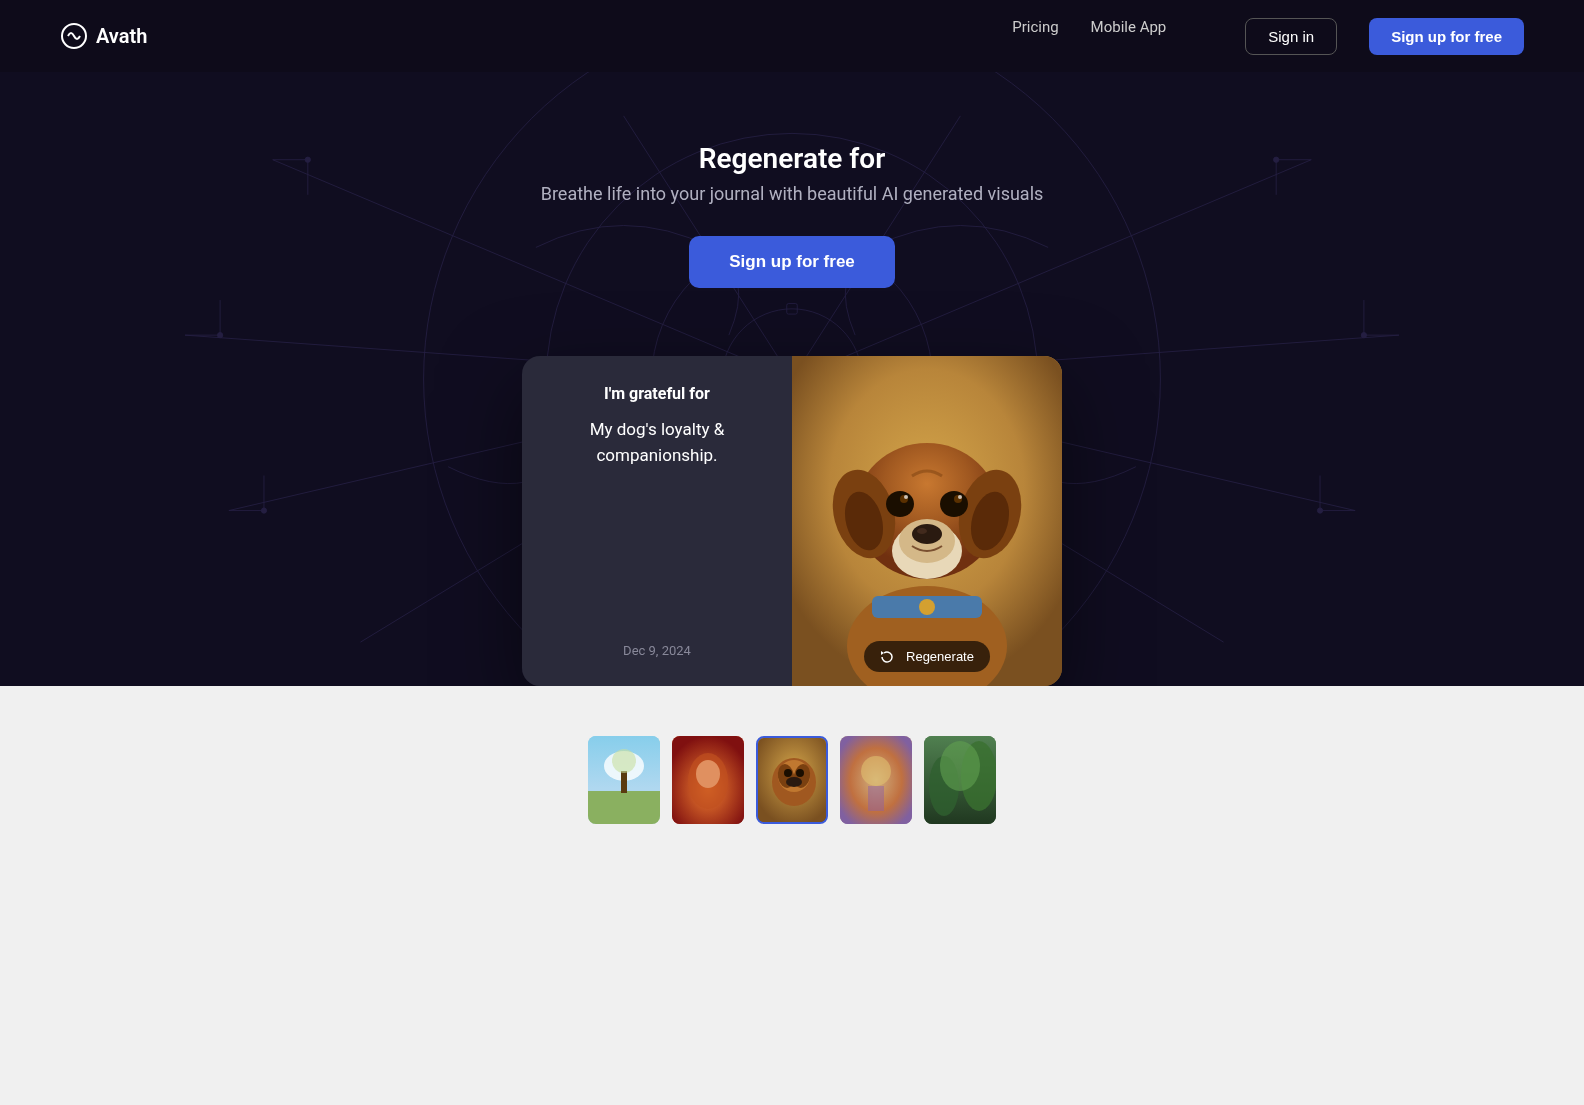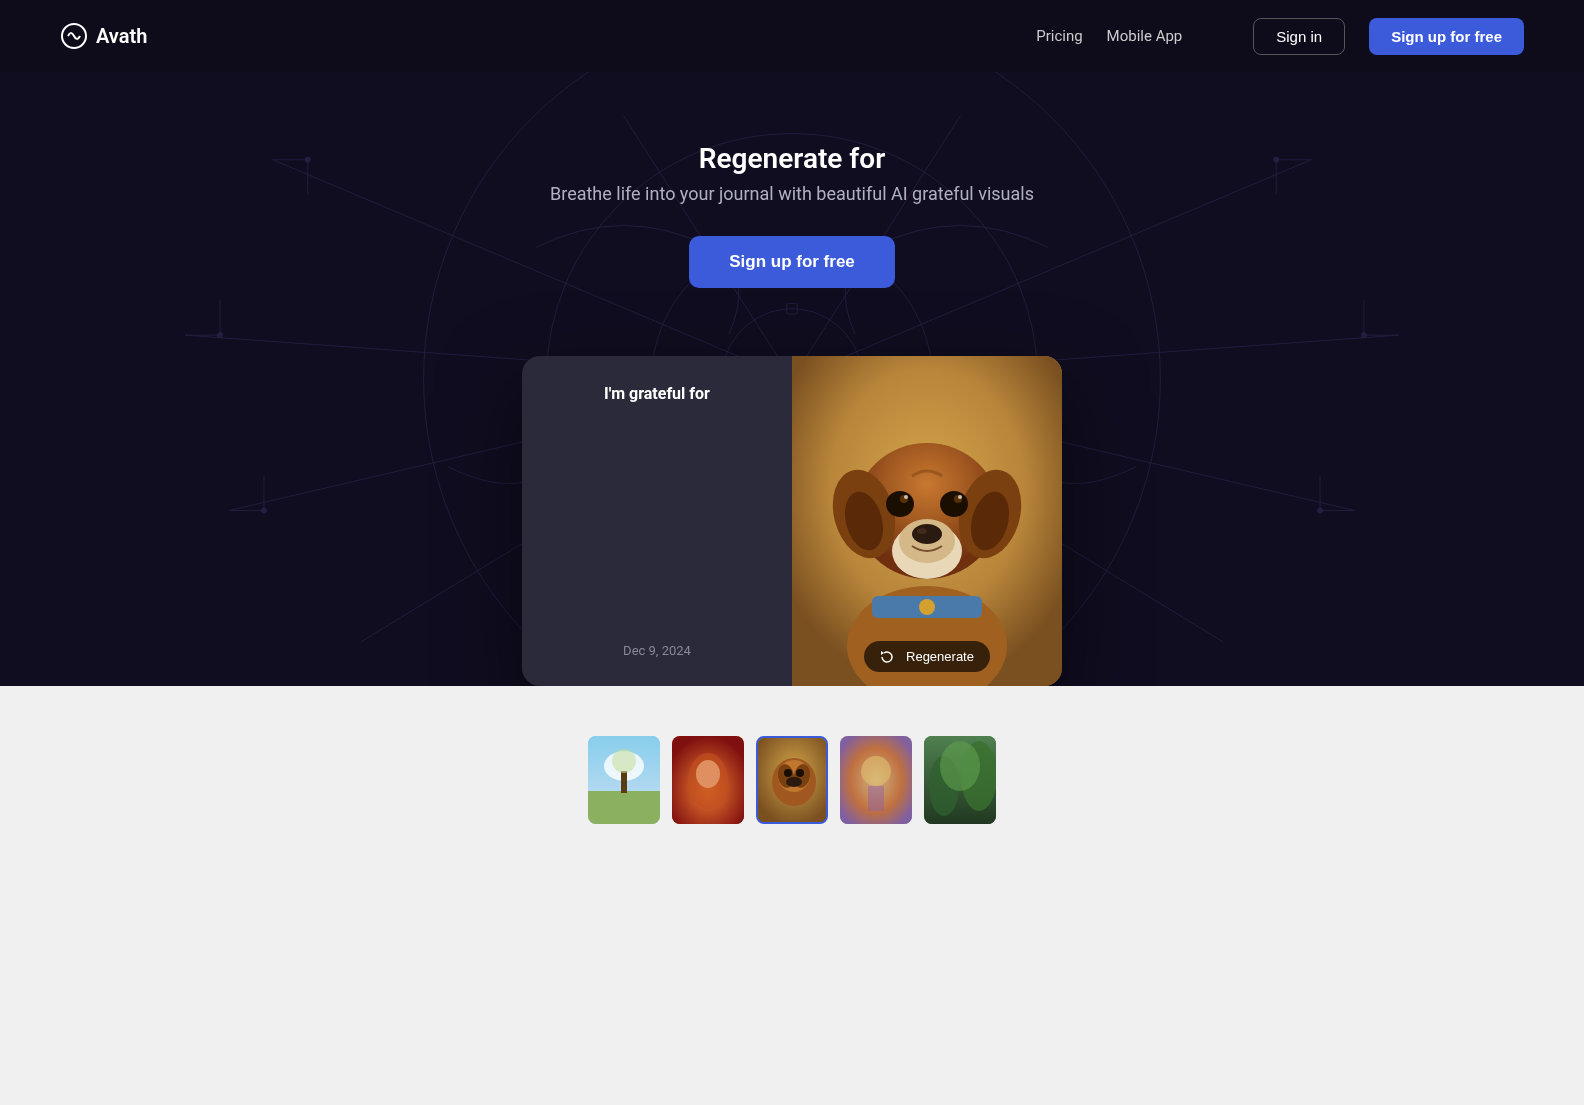--- a/index.html
+++ b/index.html
@@ -23,22 +23,21 @@
       color: #fff;
       font-size: 20px;
       font-weight: 600;
     }
     .logo-icon {
       width: 28px;
       height: 28px;
     }
     .navbar-links {
       display: flex;
-      align-items: center;
-      gap: 24px;
+      gap: 32px;
     }
     .nav-link {
       color: #ccc;
       font-size: 15px;
       cursor: pointer;
       text-decoration: none;
     }
     .btn-signin {
       background: transparent;
       border: 1.5px solid #555;
@@ -277,30 +276,31 @@
       <circle cx="140" cy="300" r="3" fill="#7060c0"></circle>
       <circle cx="190" cy="500" r="3" fill="#7060c0"></circle>
       <circle cx="1344" cy="100" r="3" fill="#7060c0"></circle>
       <circle cx="1444" cy="300" r="3" fill="#7060c0"></circle>
       <circle cx="1394" cy="500" r="3" fill="#7060c0"></circle>
     </g>
   </svg>
 
   <div class="hero-content">
     <p class="hero-subtitle">Regenerate for</p>
-    <p class="hero-desc">Breathe life into your journal with beautiful AI grateful visuals</p>
+    <p class="hero-desc">Breathe life into your journal with beautiful AI generated visuals</p>
     <button class="btn-signup-hero">Sign up for free</button>
   </div>
 
   <div class="journal-card-wrapper">
     <div class="journal-card">
 
       <div class="journal-left">
         <div class="journal-left-top">
           <p class="journal-grateful-label">I'm grateful for</p>
+          <p class="journal-text">My dog's loyalty &amp; companionship.</p>
         </div>
         <p class="journal-date">Dec 9, 2024</p>
       </div>
 
       <div class="dog-svg-container">
         <svg width="270" height="330" viewBox="0 0 270 330" xmlns="http://www.w3.org/2000/svg">
 
           <defs>
             <radialGradient id="bgGrad" cx="50%" cy="40%" r="60%">
               <stop offset="0%" stop-color="#d4a54a"></stop>

